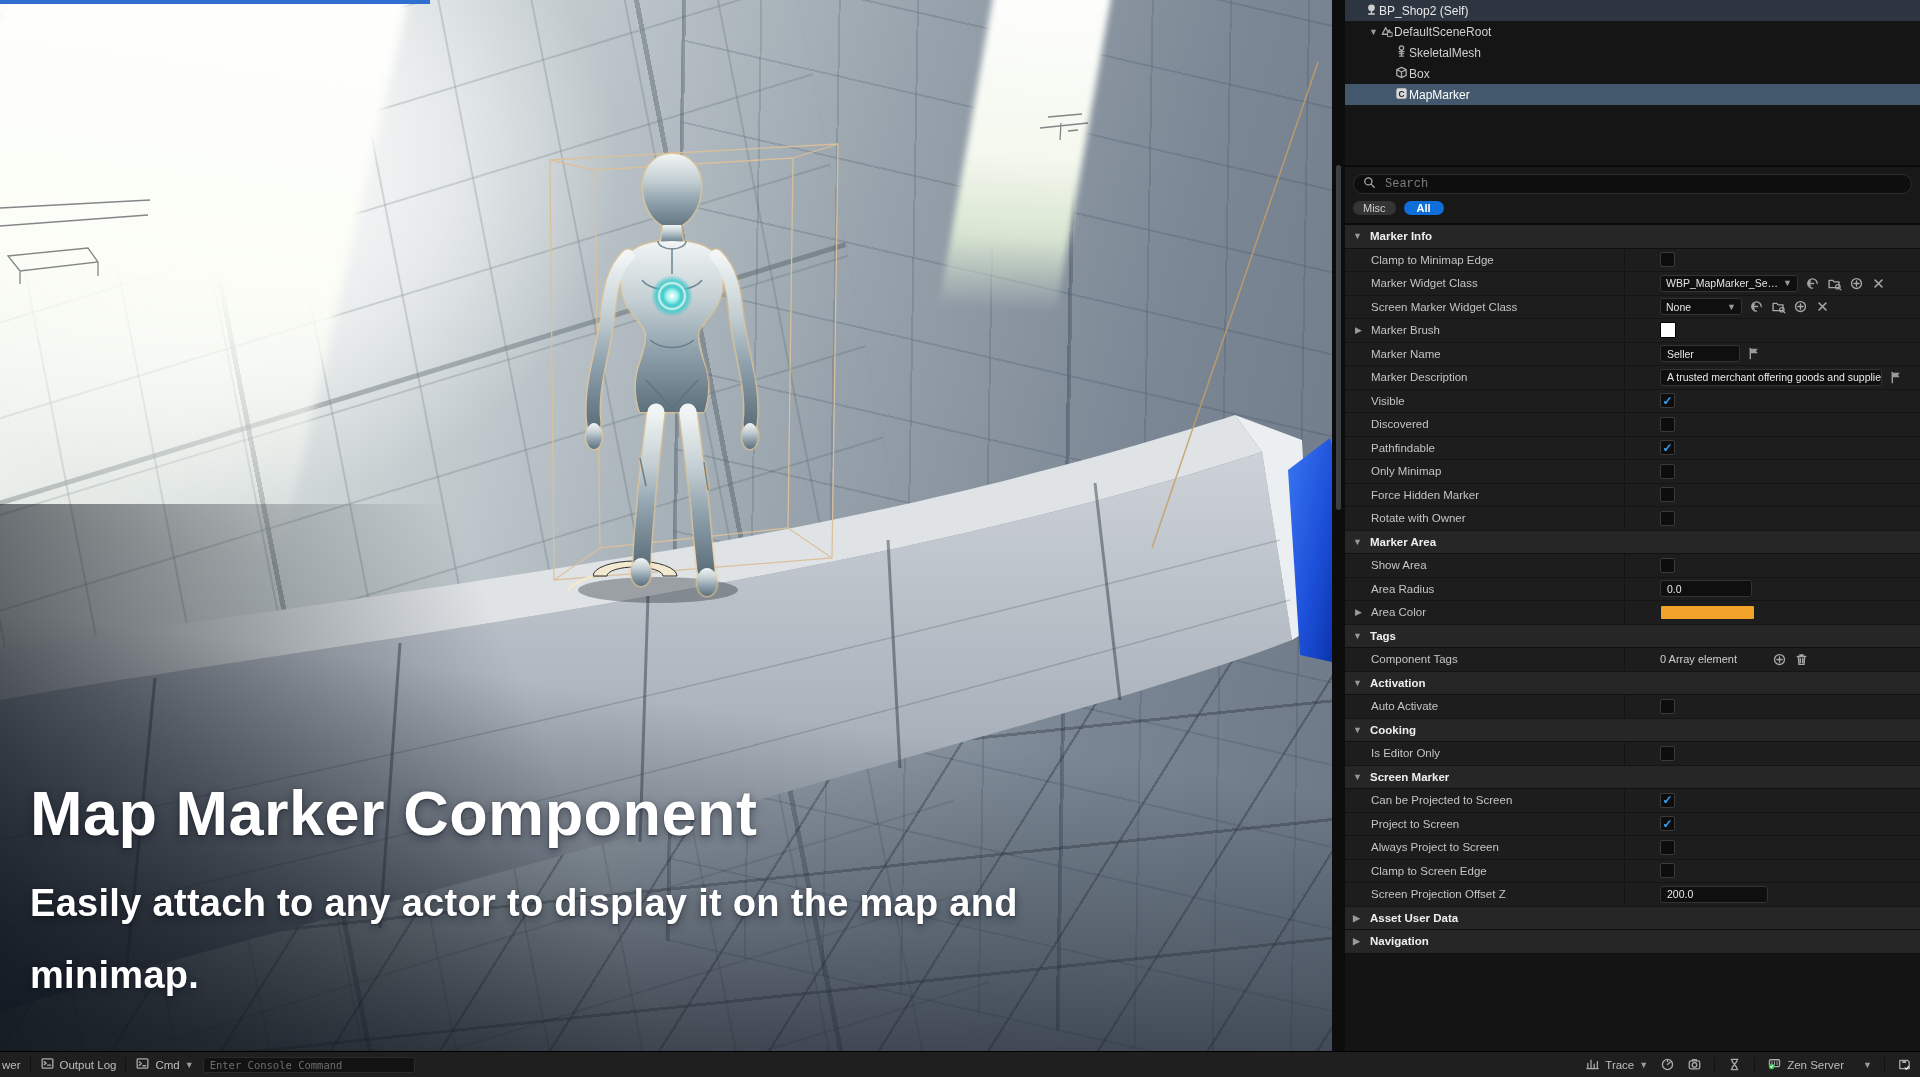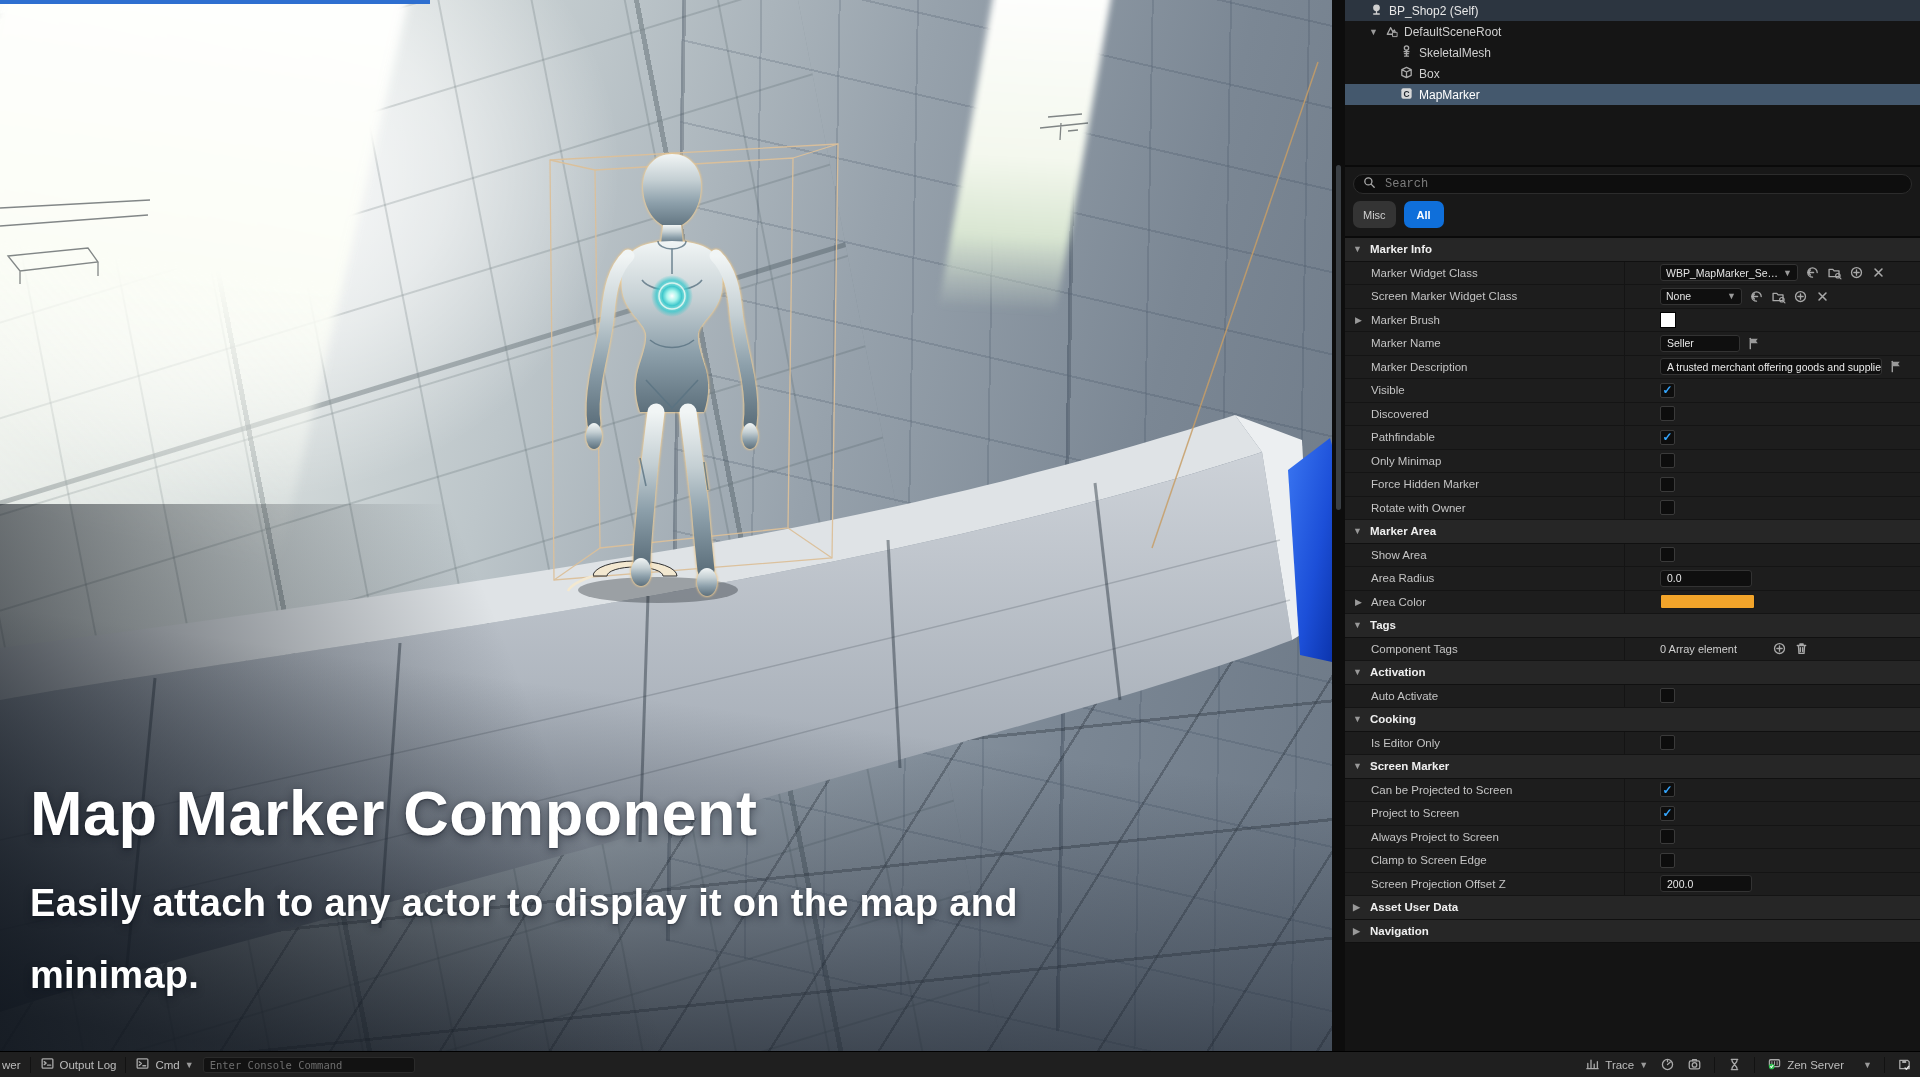--- a/index.html
+++ b/index.html
@@ -49,32 +49,32 @@
 
   
   .splitter{position:absolute;left:1332px;top:0;width:13px;height:1051px;background:#0d0d0d;}
   .splitter .thumb{position:absolute;left:4px;top:165px;width:5px;height:345px;border-radius:3px;background:#3a3f44;}
 
   
   .details{position:absolute;left:1345px;top:0;width:575px;height:1051px;background:#141414;color:#c9c9c9;font-size:12px;}
   .dp-header{height:26px;display:flex;align-items:center;gap:7px;padding:0 9px;background:#111;color:#efefef;
     font-weight:bold;font-size:13px;}
   .tree{background:#151515;}
-  .tree-row{height:21px;display:flex;align-items:center;gap:5px;color:#cfcfcf;font-size:12px;cursor:default;}
+  .tree-row{height:21px;display:flex;align-items:center;color:#cfcfcf;font-size:12px;cursor:default;}
   .tree-row .exp{width:11px;text-align:center;color:#9a9a9a;font-size:9px;}
   .tree-row.sel-soft{background:#2c3540;color:#e8e8e8;}
   .tree-row.sel-active{background:#44586d;color:#fff;}
   .tree-spacer{height:62px;background:#151515;border-bottom:2px solid #0a0a0a;}
   .search-wrap{padding:7px 8px 5px 8px;background:#181818;}
   .search-box{display:flex;align-items:center;gap:6px;height:20px;background:#0e0e0e;border:1px solid #2c2c2c;
     border-radius:10px;padding:0 8px;}
   .search-box input{flex:1;background:transparent;border:0;outline:none;color:#ddd;font-size:12px;font-family:Liberation Mono, monospace;}
   .search-box input::placeholder{color:#7d7d7d;}
   .filters{display:flex;gap:8px;padding:2px 8px 8px 8px;background:#181818;border-bottom:2px solid #0a0a0a;}
-  .filter-btn{min-width:40px;height:27px;display:flex;align-items:center;justify-content:center;border-radius:7px;
+  .filter-btn{min-width:40px;height:14px;display:flex;align-items:center;justify-content:center;border-radius:7px;
     background:#343434;color:#cfcfcf;font-size:11px;padding:0 10px;cursor:pointer;}
   .filter-btn.active{background:var(--accent,#0f6fda);color:#fff;font-weight:bold;}
 
   .props{}
   .prow{height:23.5px;display:flex;align-items:stretch;background:#1d1d1d;border-bottom:1px solid #141414;}
   .prow .lab{width:280px;display:flex;align-items:center;padding-left:26px;color:#c4c4c4;font-size:11.5px;
     border-right:1px solid #141414;gap:5px;}
   .prow .lab .lexp{margin-left:-16px;width:11px;color:#9a9a9a;font-size:9px;}
   .prow .val{flex:1;display:flex;align-items:center;gap:7px;padding-left:35px;}
   .pcat{height:23.5px;display:flex;align-items:center;gap:6px;background:#262626;border-bottom:1px solid #101010;
@@ -278,20 +278,28 @@
         <div class="filter-btn">Misc</div>
         <div class="filter-btn active">All</div>
       </div>
     <div class="props" id="props">
         <div class="pcat">
           <span class="exp">▼</span>
           <span>Marker Info</span>
         </div>
         <div class="prow">
           <div class="lab">
+            <span>Clamp to Minimap Edge</span>
+          </div>
+          <div class="val">
+            <span class="cb"></span>
+          </div>
+        </div>
+        <div class="prow">
+          <div class="lab">
             <span>Marker Widget Class</span>
           </div>
           <div class="val">
             <span class="combo" style="width:138px">
               <span class="cv">WBP_MapMarker_Seller</span>
               <span class="chev">▼</span>
             </span>
             <span class="ico-btn">
               <svg width="15" height="15" viewBox="0 0 16 16" fill="none" stroke="#a9a9a9" stroke-width="1.4" stroke-linecap="round" stroke-linejoin="round">
                 <path d="M13,8 A5,5 0 1 0 8,13"></path>
@@ -548,21 +556,21 @@
           </div>
           <div class="val">
             <span class="cb"></span>
           </div>
         </div>
         <div class="prow">
           <div class="lab">
             <span>Screen Projection Offset Z</span>
           </div>
           <div class="val">
-            <span class="ibox" style="width:92px">200.0</span>
+            <span class="ibox" style="width:108px">200.0</span>
           </div>
         </div>
         <div class="pcat">
           <span class="exp">▶</span>
           <span>Asset User Data</span>
         </div>
         <div class="pcat">
           <span class="exp">▶</span>
           <span>Navigation</span>
         </div>

